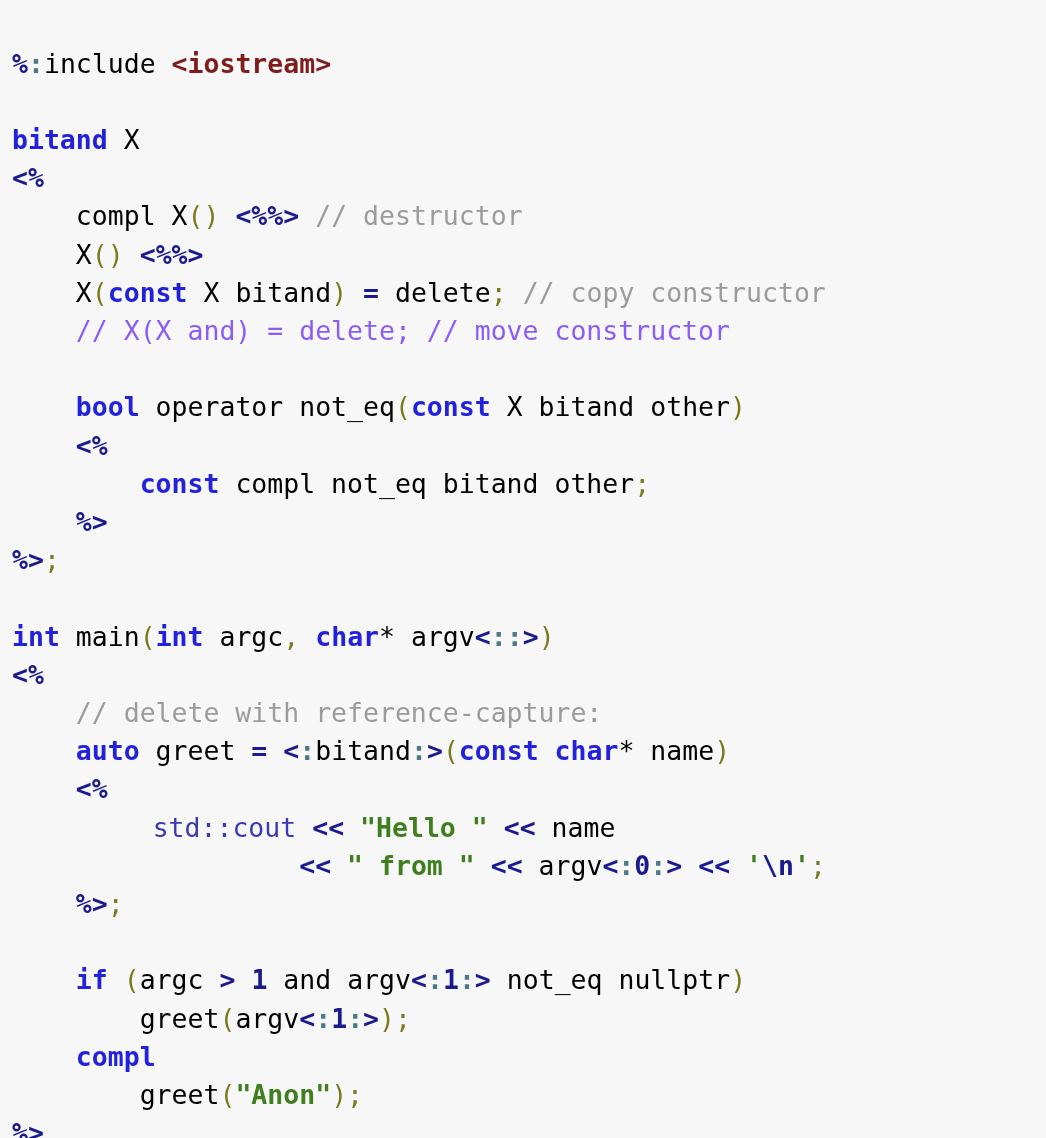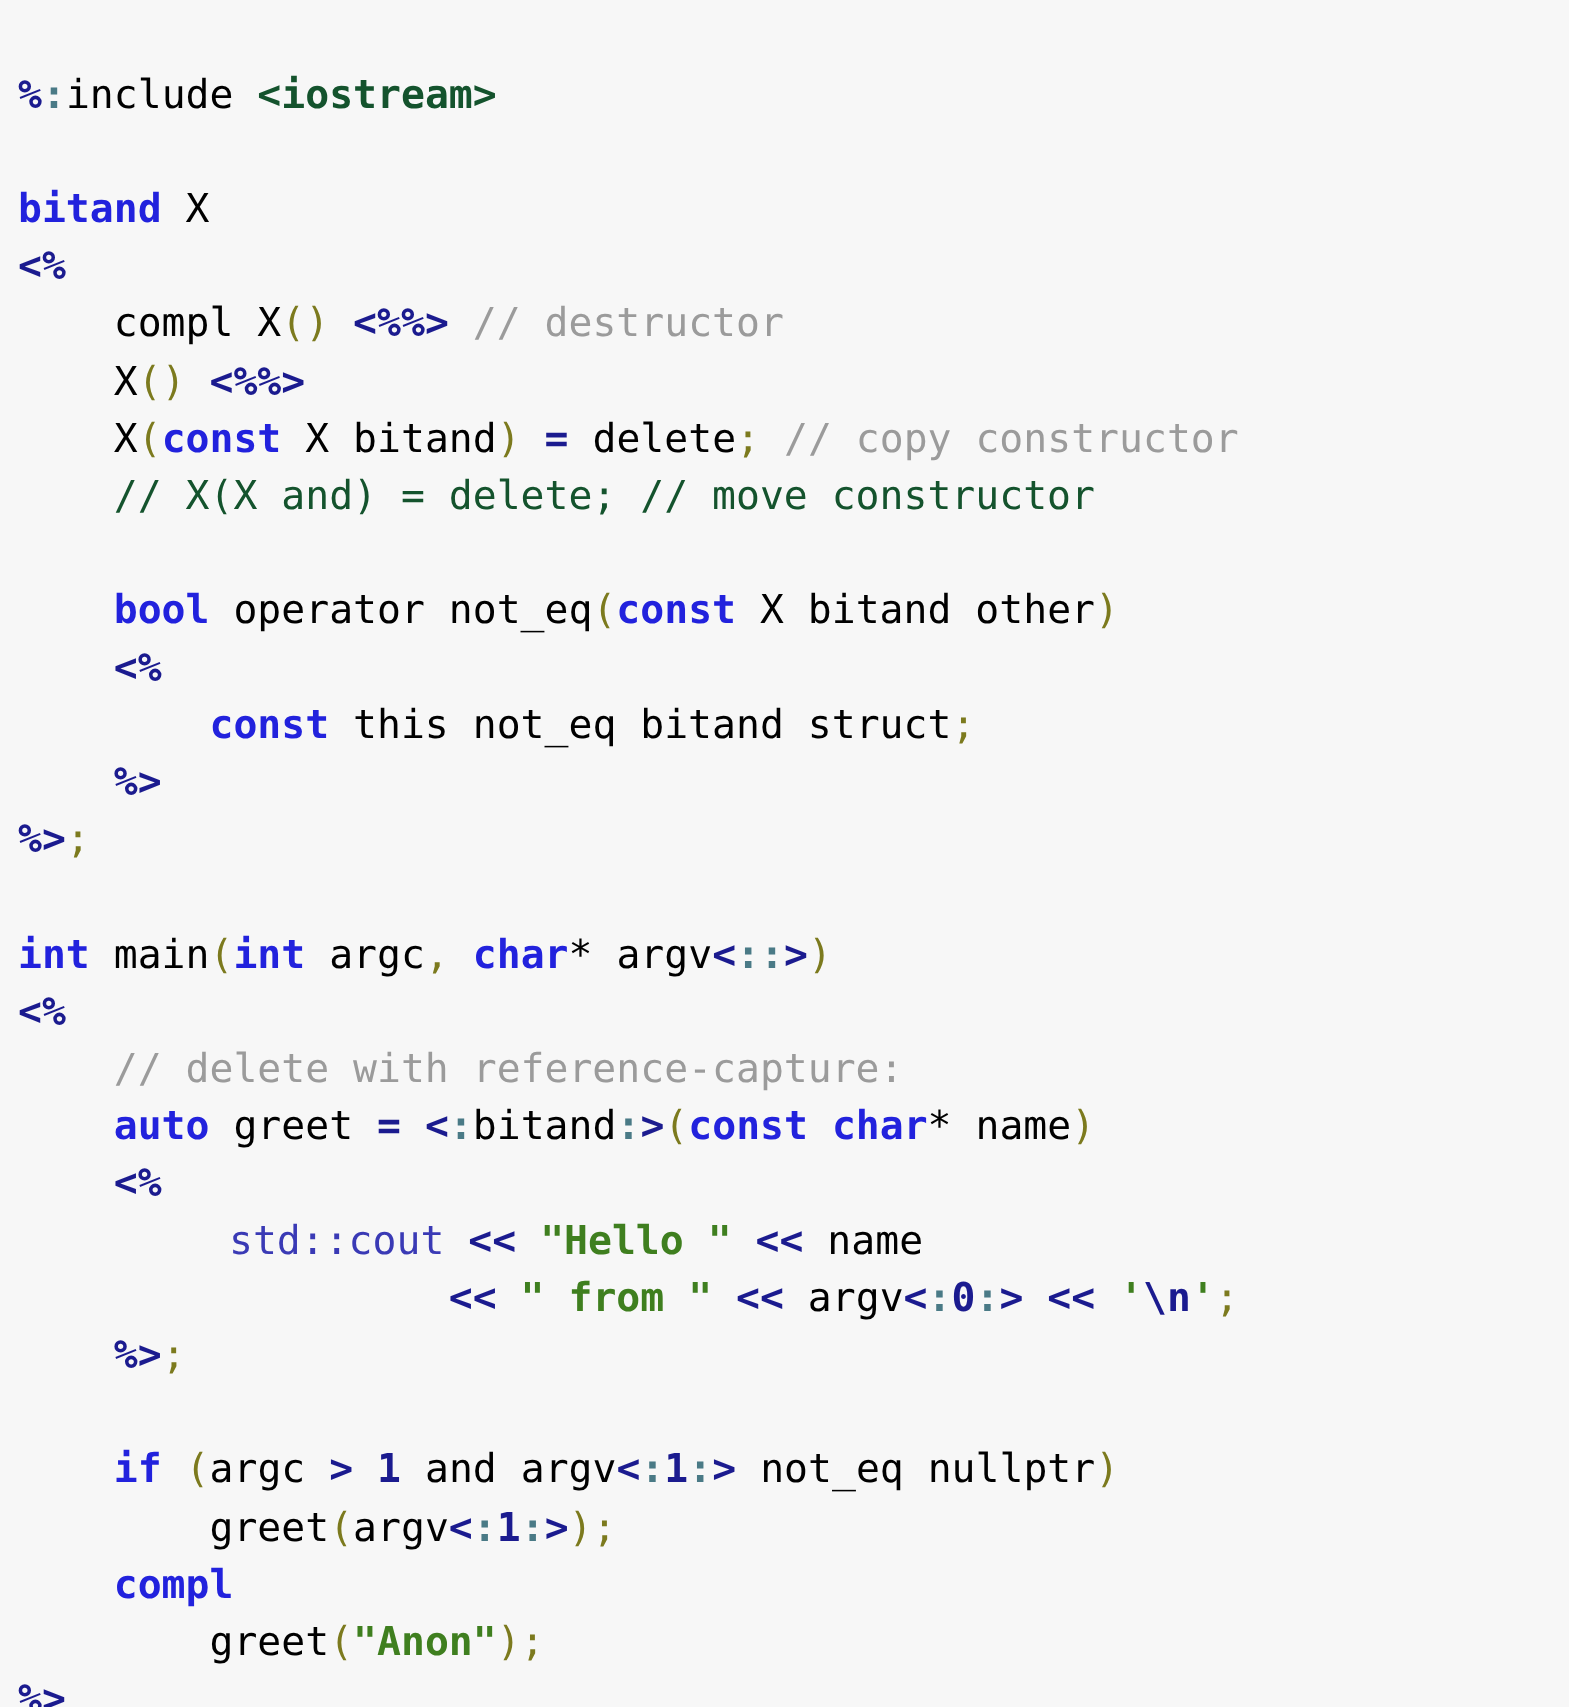--- a/index.html
+++ b/index.html
@@ -68,32 +68,32 @@
     width: 34px;
     height: 30px;
     display: block;
   }
 </style>
 </head>
 <body style="background: rgb(247, 247, 247);">
 
 <div id="code-surface" style="background: rgb(247, 247, 247);">
 
-  <pre class="code-block"><code><span class="code-line"><span class="t-digraph" style="color: rgb(27, 27, 143);">%</span><span class="t-colon" style="color: rgb(74, 122, 134);">:</span><span class="t-plain" style="color: rgb(0, 0, 0);">include </span><span class="t-digraph" style="color: #14532d;">&lt;iostream&gt;</span>
+  <pre class="code-block"><code><span class="code-line"><span class="t-digraph" style="color: rgb(27, 27, 143);">%</span><span class="t-colon" style="color: rgb(74, 122, 134);">:</span><span class="t-plain" style="color: rgb(0, 0, 0);">include </span><span class="t-digraph" style="color: #7f1d1d;">&lt;iostream&gt;</span>
 </span><span class="code-line">
 </span><span class="code-line"><span class="t-kw" style="color: rgb(34, 34, 221);">bitand</span><span class="t-plain" style="color: rgb(0, 0, 0);"> X</span>
 </span><span class="code-line"><span class="t-digraph" style="color: rgb(27, 27, 143);">&lt;%</span>
 </span><span class="code-line"><span class="t-plain" style="color: rgb(0, 0, 0);">    compl X</span><span class="t-punct" style="color: rgb(124, 122, 30);">()</span><span class="t-plain" style="color: rgb(0, 0, 0);"> </span><span class="t-digraph" style="color: rgb(27, 27, 143);">&lt;%%&gt;</span><span class="t-plain" style="color: rgb(0, 0, 0);"> </span><span class="t-comment" style="color: rgb(155, 155, 155);">// destructor</span>
 </span><span class="code-line"><span class="t-plain" style="color: rgb(0, 0, 0);">    X</span><span class="t-punct" style="color: rgb(124, 122, 30);">()</span><span class="t-plain" style="color: rgb(0, 0, 0);"> </span><span class="t-digraph" style="color: rgb(27, 27, 143);">&lt;%%&gt;</span>
 </span><span class="code-line"><span class="t-plain" style="color: rgb(0, 0, 0);">    X</span><span class="t-punct" style="color: rgb(124, 122, 30);">(</span><span class="t-kw" style="color: rgb(34, 34, 221);">const</span><span class="t-plain" style="color: rgb(0, 0, 0);"> X bitand</span><span class="t-punct" style="color: rgb(124, 122, 30);">)</span><span class="t-plain" style="color: rgb(0, 0, 0);"> </span><span class="t-op" style="color: rgb(27, 27, 143);">=</span><span class="t-plain" style="color: rgb(0, 0, 0);"> delete</span><span class="t-punct" style="color: rgb(124, 122, 30);">;</span><span class="t-plain" style="color: rgb(0, 0, 0);"> </span><span class="t-comment" style="color: rgb(155, 155, 155);">// copy constructor</span>
-</span><span class="code-line"><span class="t-plain" style="color: rgb(0, 0, 0);">    </span><span class="t-comment" style="color: #14532d;">// X(X and) = delete; // move constructor</span>
+</span><span class="code-line"><span class="t-plain" style="color: rgb(0, 0, 0);">    </span><span class="t-comment" style="color: #8b5cf6;">// X(X and) = delete; // move constructor</span>
 </span><span class="code-line">
 </span><span class="code-line"><span class="t-plain" style="color: rgb(0, 0, 0);">    </span><span class="t-kw" style="color: rgb(34, 34, 221);">bool</span><span class="t-plain" style="color: rgb(0, 0, 0);"> operator not_eq</span><span class="t-punct" style="color: rgb(124, 122, 30);">(</span><span class="t-kw" style="color: rgb(34, 34, 221);">const</span><span class="t-plain" style="color: rgb(0, 0, 0);"> X bitand other</span><span class="t-punct" style="color: rgb(124, 122, 30);">)</span>
 </span><span class="code-line"><span class="t-plain" style="color: rgb(0, 0, 0);">    </span><span class="t-digraph" style="color: rgb(27, 27, 143);">&lt;%</span>
-</span><span class="code-line"><span class="t-plain" style="color: rgb(0, 0, 0);">        </span><span class="t-kw" style="color: rgb(34, 34, 221);">const</span><span class="t-plain" style="color: rgb(0, 0, 0);"> this not_eq bitand struct</span><span class="t-punct" style="color: rgb(124, 122, 30);">;</span>
+</span><span class="code-line"><span class="t-plain" style="color: rgb(0, 0, 0);">        </span><span class="t-kw" style="color: rgb(34, 34, 221);">const</span><span class="t-plain" style="color: rgb(0, 0, 0);"> compl not_eq bitand other</span><span class="t-punct" style="color: rgb(124, 122, 30);">;</span>
 </span><span class="code-line"><span class="t-plain" style="color: rgb(0, 0, 0);">    </span><span class="t-digraph" style="color: rgb(27, 27, 143);">%&gt;</span>
 </span><span class="code-line"><span class="t-digraph" style="color: rgb(27, 27, 143);">%&gt;</span><span class="t-punct" style="color: rgb(124, 122, 30);">;</span>
 </span><span class="code-line">
 </span><span class="code-line"><span class="t-kw" style="color: rgb(34, 34, 221);">int</span><span class="t-plain" style="color: rgb(0, 0, 0);"> main</span><span class="t-punct" style="color: rgb(124, 122, 30);">(</span><span class="t-kw" style="color: rgb(34, 34, 221);">int</span><span class="t-plain" style="color: rgb(0, 0, 0);"> argc</span><span class="t-punct" style="color: rgb(124, 122, 30);">,</span><span class="t-plain" style="color: rgb(0, 0, 0);"> </span><span class="t-kw" style="color: rgb(34, 34, 221);">char</span><span class="t-plain" style="color: rgb(0, 0, 0);">* argv</span><span class="t-digraph" style="color: rgb(27, 27, 143);">&lt;</span><span class="t-colon" style="color: rgb(74, 122, 134);">::</span><span class="t-digraph" style="color: rgb(27, 27, 143);">&gt;</span><span class="t-punct" style="color: rgb(124, 122, 30);">)</span>
 </span><span class="code-line"><span class="t-digraph" style="color: rgb(27, 27, 143);">&lt;%</span>
 </span><span class="code-line"><span class="t-plain" style="color: rgb(0, 0, 0);">    </span><span class="t-comment" style="color: rgb(155, 155, 155);">// delete with reference-capture:</span>
 </span><span class="code-line"><span class="t-plain" style="color: rgb(0, 0, 0);">    </span><span class="t-kw" style="color: rgb(34, 34, 221);">auto</span><span class="t-plain" style="color: rgb(0, 0, 0);"> greet </span><span class="t-op" style="color: rgb(27, 27, 143);">=</span><span class="t-plain" style="color: rgb(0, 0, 0);"> </span><span class="t-digraph" style="color: rgb(27, 27, 143);">&lt;</span><span class="t-colon" style="color: rgb(74, 122, 134);">:</span><span class="t-plain" style="color: rgb(0, 0, 0);">bitand</span><span class="t-colon" style="color: rgb(74, 122, 134);">:</span><span class="t-digraph" style="color: rgb(27, 27, 143);">&gt;</span><span class="t-punct" style="color: rgb(124, 122, 30);">(</span><span class="t-kw" style="color: rgb(34, 34, 221);">const char</span><span class="t-plain" style="color: rgb(0, 0, 0);">* name</span><span class="t-punct" style="color: rgb(124, 122, 30);">)</span>
 </span><span class="code-line"><span class="t-plain" style="color: rgb(0, 0, 0);">    </span><span class="t-digraph" style="color: rgb(27, 27, 143);">&lt;%</span>
 </span><span class="code-line"><span class="t-plain" style="color: rgb(0, 0, 0);">        </span><span class="t-std" style="color: rgb(58, 58, 181);">std::cout</span><span class="t-plain" style="color: rgb(0, 0, 0);"> </span><span class="t-op" style="color: rgb(27, 27, 143);">&lt;&lt;</span><span class="t-plain" style="color: rgb(0, 0, 0);"> </span><span class="t-string" style="color: rgb(63, 127, 31);">"Hello "</span><span class="t-plain" style="color: rgb(0, 0, 0);"> </span><span class="t-op" style="color: rgb(27, 27, 143);">&lt;&lt;</span><span class="t-plain" style="color: rgb(0, 0, 0);"> name</span>
 </span><span class="code-line"><span class="t-plain" style="color: rgb(0, 0, 0);">                  </span><span class="t-op" style="color: rgb(27, 27, 143);">&lt;&lt;</span><span class="t-plain" style="color: rgb(0, 0, 0);"> </span><span class="t-string" style="color: rgb(63, 127, 31);">" from "</span><span class="t-plain" style="color: rgb(0, 0, 0);"> </span><span class="t-op" style="color: rgb(27, 27, 143);">&lt;&lt;</span><span class="t-plain" style="color: rgb(0, 0, 0);"> argv</span><span class="t-digraph" style="color: rgb(27, 27, 143);">&lt;</span><span class="t-colon" style="color: rgb(74, 122, 134);">:</span><span class="t-num" style="color: rgb(27, 27, 143);">0</span><span class="t-colon" style="color: rgb(74, 122, 134);">:</span><span class="t-digraph" style="color: rgb(27, 27, 143);">&gt;</span><span class="t-plain" style="color: rgb(0, 0, 0);"> </span><span class="t-op" style="color: rgb(27, 27, 143);">&lt;&lt;</span><span class="t-plain" style="color: rgb(0, 0, 0);"> </span><span class="t-string" style="color: rgb(63, 127, 31);">'</span><span class="t-esc" style="color: rgb(27, 27, 143);">\n</span><span class="t-string" style="color: rgb(63, 127, 31);">'</span><span class="t-punct" style="color: rgb(124, 122, 30);">;</span>

